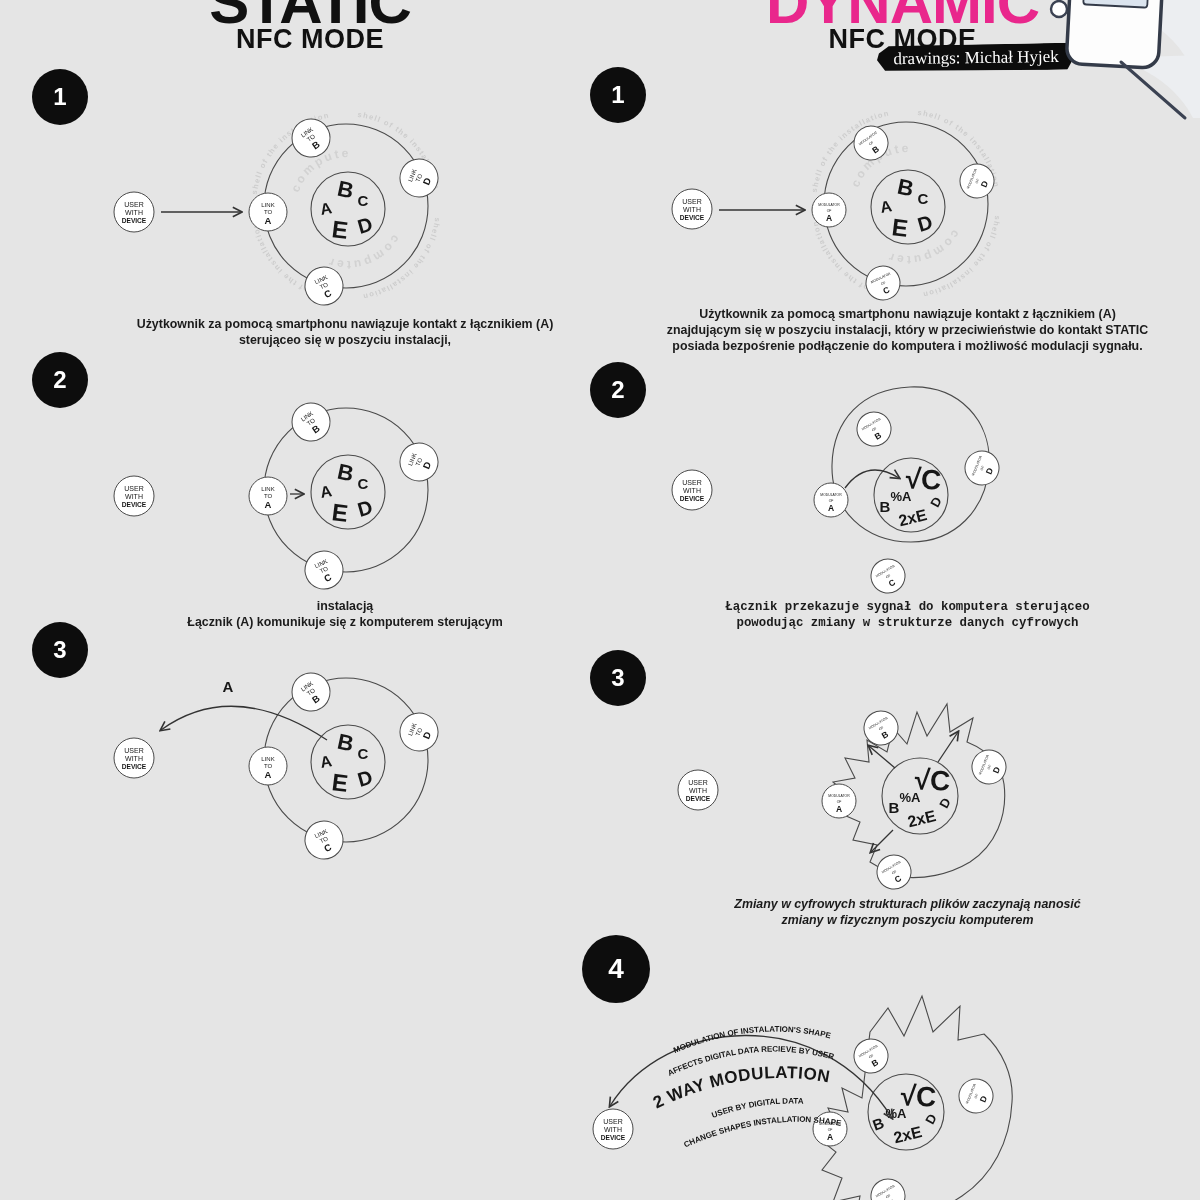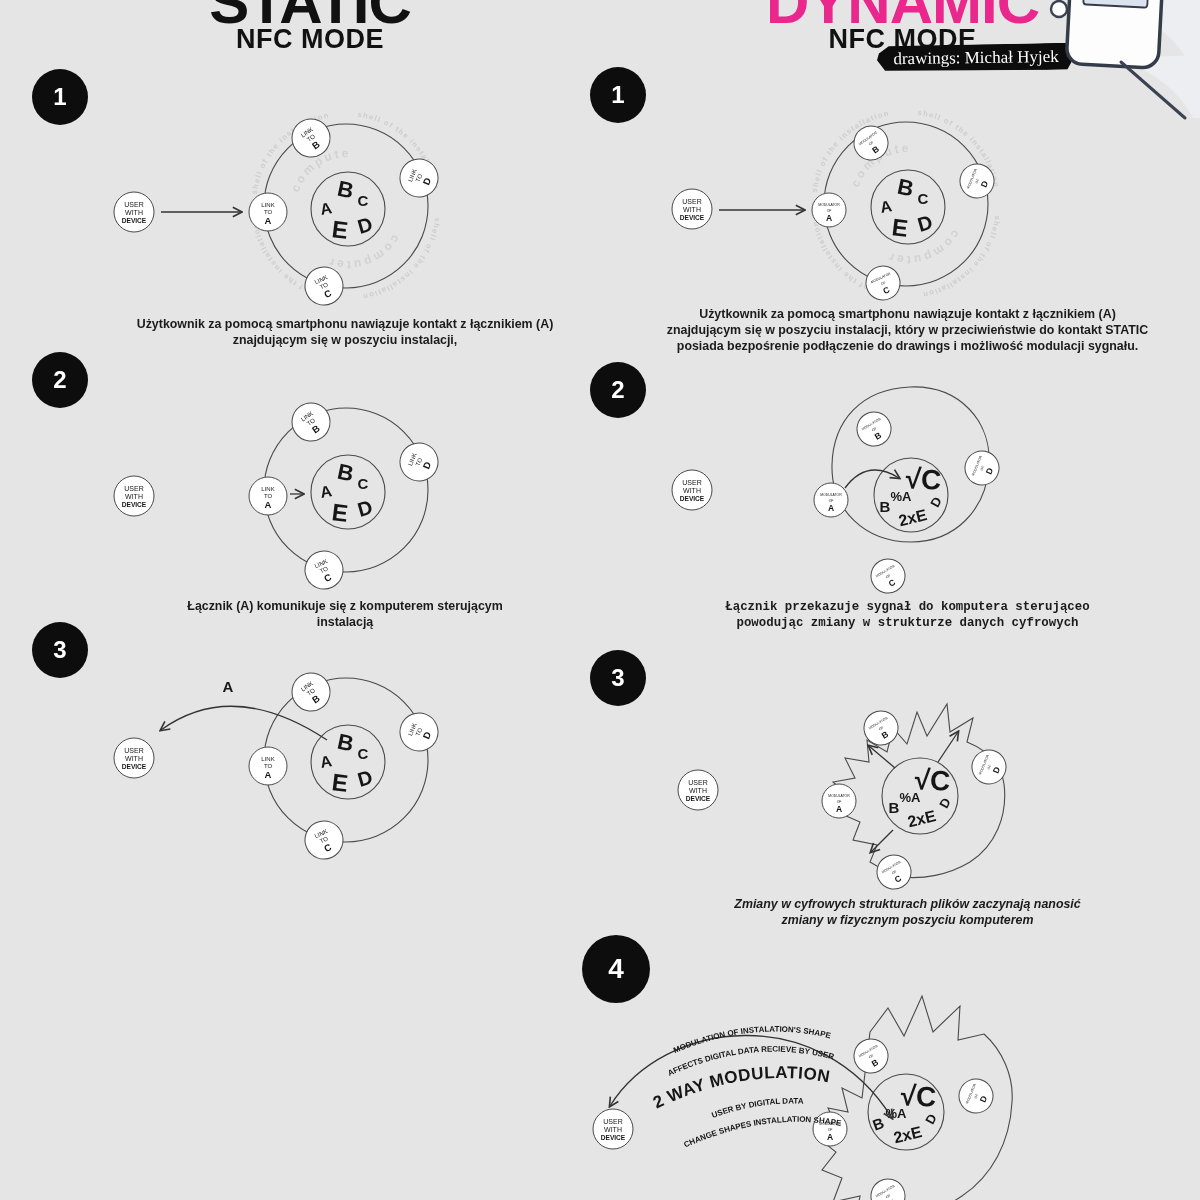--- a/index.html
+++ b/index.html
@@ -115,21 +115,21 @@
     <g transform="translate(39,102)">
       <circle r="20" class="node"></circle>
         <text class="ut" y="-5">USER</text>
         <text class="ut" y="3">WITH</text>
         <text class="utb" y="11">DEVICE</text>
       </g>
     <path class="arrow" d="M66,102 H146" marker-end="url(#ah1)"></path>
   </svg>
   <div class="cap" style="left:95px;top:317px;width:500px;">
     <div>Użytkownik za pomocą smartphonu nawiązuje kontakt z łącznikiem (A)</div>
-      <div>znajdującym się w poszyciu instalacji,</div>
+      <div>sterująceo się w poszyciu instalacji,</div>
   </div>
 
   <svg style="left:95px;top:385px;" width="430" height="212" viewBox="0 0 430 212">
     <defs>
         <marker id="ah2" viewBox="0 0 10 10" refX="8" refY="5" markerWidth="9" markerHeight="9" orient="auto-start-reverse">
           <path d="M1,1 L9,5 L1,9" fill="none" stroke="#333" stroke-width="1.4"></path>
         </marker>
       </defs>
     <circle cx="251" cy="105" r="82" class="ring"></circle>
     <circle cx="253" cy="107" r="37" class="ring"></circle>
@@ -166,22 +166,22 @@
       </g>
     <g transform="translate(39,111)">
       <circle r="20" class="node"></circle>
         <text class="ut" y="-5">USER</text>
         <text class="ut" y="3">WITH</text>
         <text class="utb" y="11">DEVICE</text>
       </g>
     <path class="arrow" d="M195,109 H208" marker-end="url(#ah2)"></path>
   </svg>
   <div class="cap" style="left:95px;top:599px;width:500px;">
-    <div>Łącznik  (A) komunikuje się z komputerem sterującym</div>
-      <div>instalacją</div>
+    <div>instalacją</div>
+      <div>Łącznik  (A) komunikuje się z komputerem sterującym</div>
   </div>
 
   <svg style="left:95px;top:640px;" width="430" height="240" viewBox="0 0 430 240">
     <defs>
         <marker id="ah3" viewBox="0 0 10 10" refX="8" refY="5" markerWidth="9" markerHeight="9" orient="auto-start-reverse">
           <path d="M1,1 L9,5 L1,9" fill="none" stroke="#333" stroke-width="1.4"></path>
         </marker>
       </defs>
     <circle cx="251" cy="120" r="82" class="ring"></circle>
     <circle cx="253" cy="122" r="37" class="ring"></circle>
@@ -277,21 +277,21 @@
       <circle r="20" class="node"></circle>
         <text class="ut" y="-5">USER</text>
         <text class="ut" y="3">WITH</text>
         <text class="utb" y="11">DEVICE</text>
       </g>
     <path class="arrow" d="M64,100 H149" marker-end="url(#ah4)"></path>
   </svg>
   <div class="cap" style="left:650px;top:307px;width:515px;">
     <div>Użytkownik za pomocą smartphonu nawiązuje kontakt z łącznikiem (A)</div>
       <div>znajdującym się w poszyciu instalacji, który w przeciwieństwie do kontakt STATIC</div>
-      <div>posiada bezpośrenie podłączenie do drawings i możliwość modulacji sygnału.</div>
+      <div>posiada bezpośrenie podłączenie do komputera i możliwość modulacji sygnału.</div>
   </div>
 
   <svg style="left:655px;top:370px;" width="430" height="235" viewBox="0 0 430 235">
     <defs>
         <marker id="ah5" viewBox="0 0 10 10" refX="8" refY="5" markerWidth="9" markerHeight="9" orient="auto-start-reverse">
           <path d="M1,1 L9,5 L1,9" fill="none" stroke="#333" stroke-width="1.4"></path>
         </marker>
       </defs>
     <path class="ring" d="M255,17 C305,15 337,52 334,96 C331,140 300,172 256,172 C210,172 176,140 177,95 C178,50 207,19 255,17 Z"></path>
     <circle cx="256" cy="125" r="37" class="ring"></circle>

